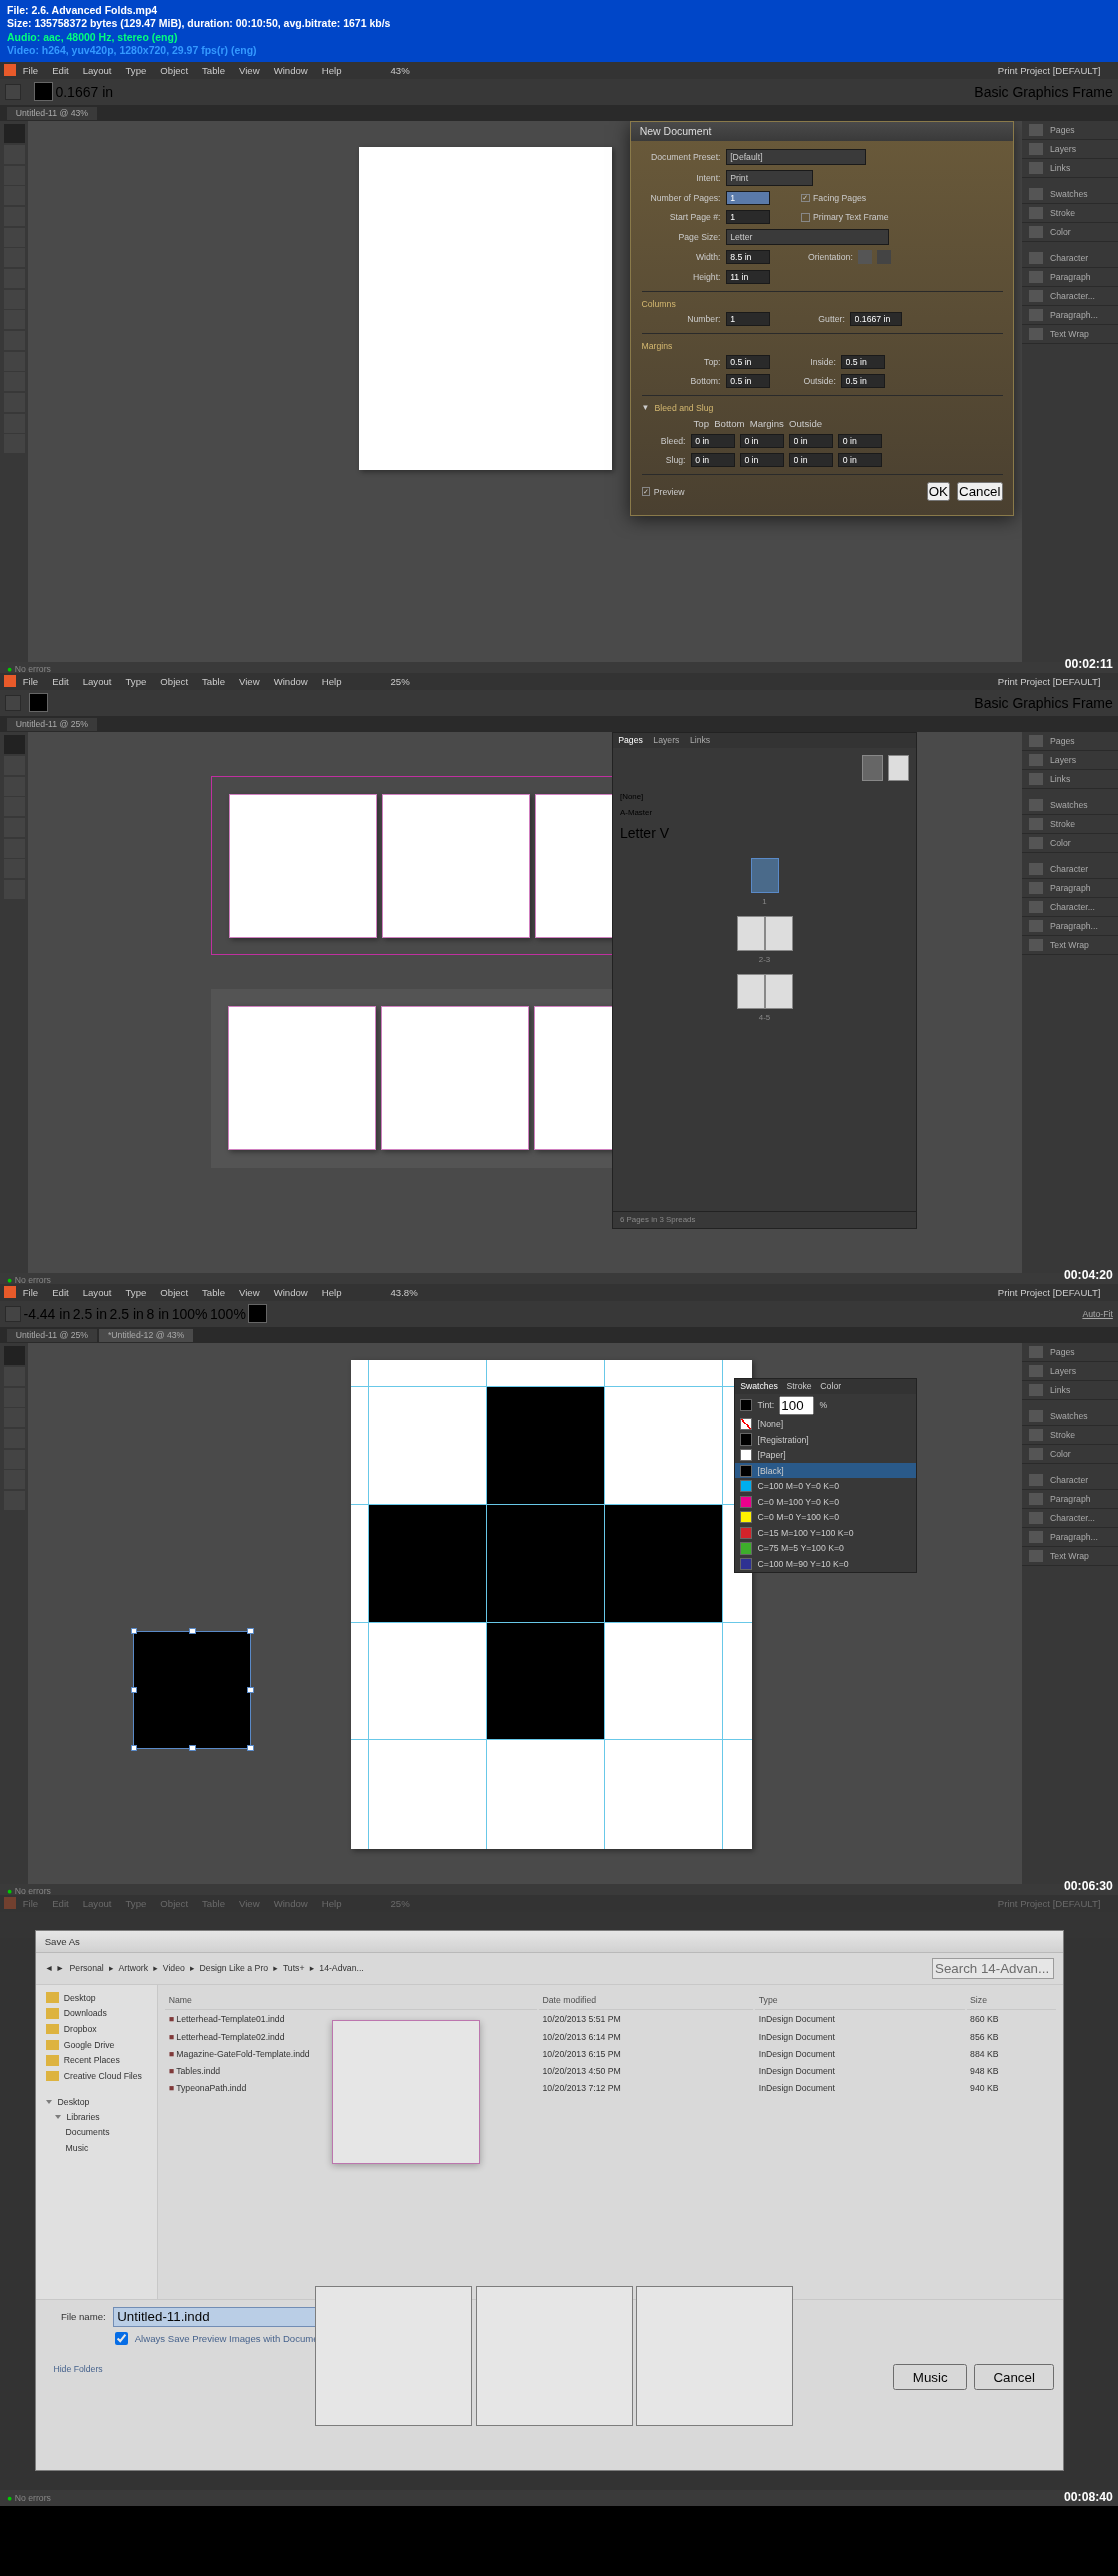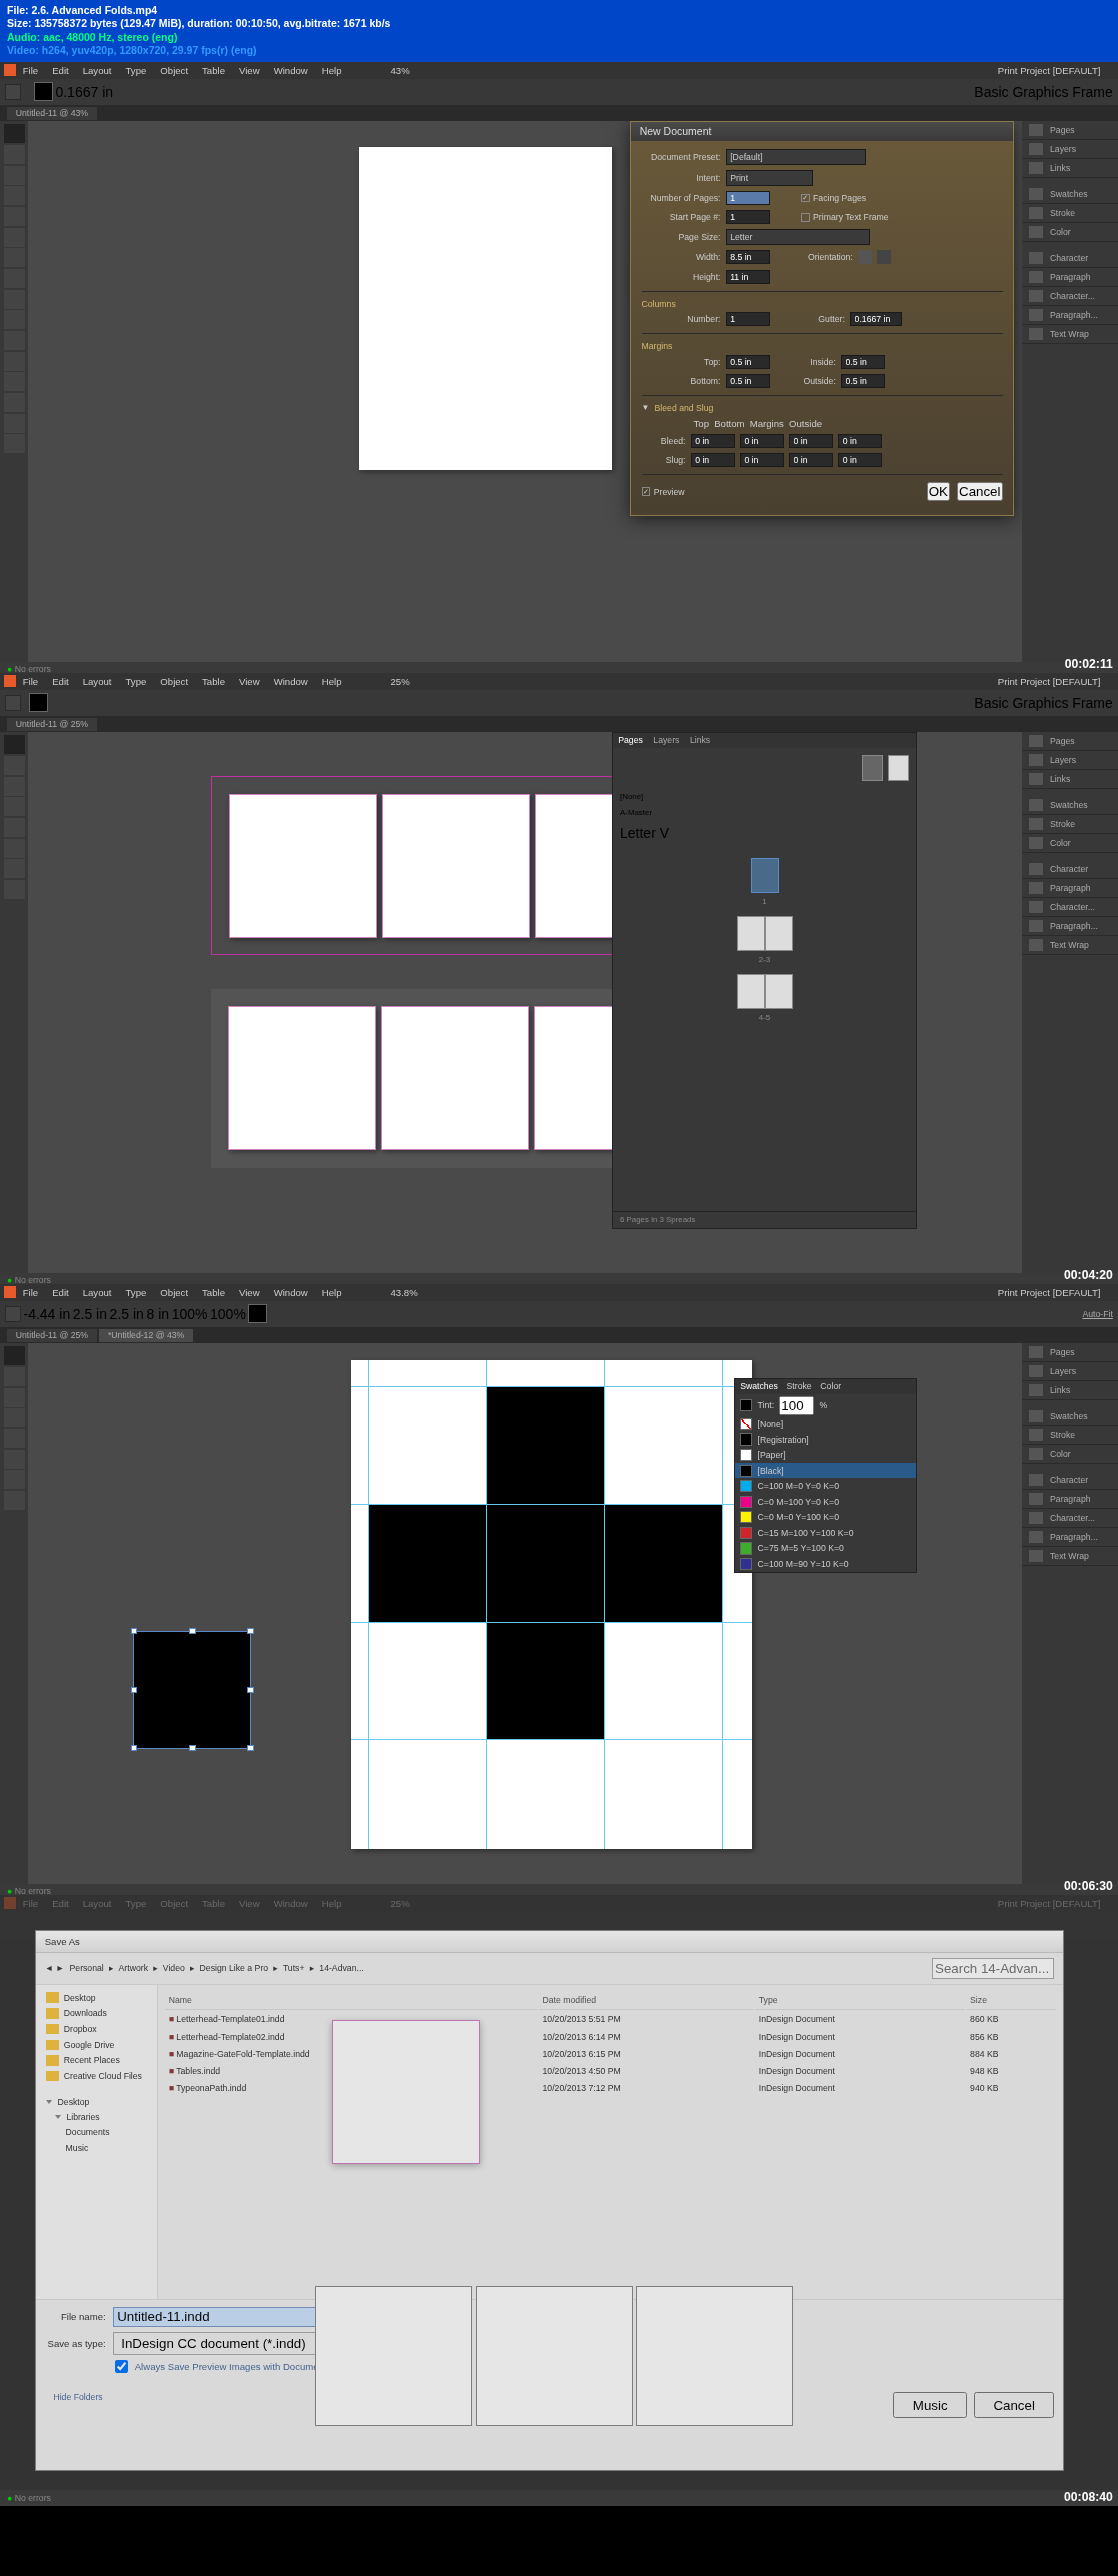--- a/index.html
+++ b/index.html
@@ -161,21 +161,21 @@
           <div class="dialog-row">
             <label>Start Page #:</label>
             <input class="dinput" value="1" style="">
             <div class="dialog-chk" style="margin-left:26px;">
               <span class="cb"></span>
               <span>Primary Text Frame</span>
             </div>
           </div>
           <div class="dialog-row">
             <label>Page Size:</label>
-            <div class="dselect" style="width:144px;">Letter</div>
+            <div class="dselect" style="width:163px;">Letter</div>
           </div>
           <div class="dialog-row">
             <label>Width:</label>
             <input class="dinput" value="8.5 in" style="">
             <label style="margin-left:26px; min-width:52px;">Orientation:</label>
             <div class="mini-icon" style="width:14px;height:14px;background:#555;"></div>
             <div class="mini-icon" style="width:14px;height:14px;background:#444;"></div>
           </div>
           <div class="dialog-row">
             <label>Height:</label>
@@ -745,24 +745,20 @@
         </table>
 
         <div style="position:absolute; left:174px; top:35px; width:148px; height:144px; background:#fff; border:0.9px solid #d080c0; box-shadow:0 1.7px 7px rgba(0,0,0,0.3);"></div>
       </div>
     </div>
     <div class="sfooter">
       <div class="frow">
         <label style="width:61px;text-align:right;">File name:</label>
         <input type="text" style="background: rgb(205, 228, 255);" value="Untitled-11.indd">
       </div>
-      <div class="frow">
-        <label style="width:61px;text-align:right;">Save as type:</label>
-        <select><option>InDesign CC document (*.indd)</option></select>
-      </div>
       <div class="frow" style="margin-left:70px;">
         <input type="checkbox" checked="" style="">
         <label style="color:#4a6a9a;">Always Save Preview Images with Documents</label>
       </div>
     </div>
 
     <div style="position:absolute; left:279px; bottom:44px; display:flex; gap:3.5px;">
       <div style="width:157px;height:140px;background:#fff;border:0.9px solid #888;"></div>
       <div style="width:157px;height:140px;background:#fff;border:0.9px solid #888;"></div>
       <div style="width:157px;height:140px;background:#fff;border:0.9px solid #888;"></div>

